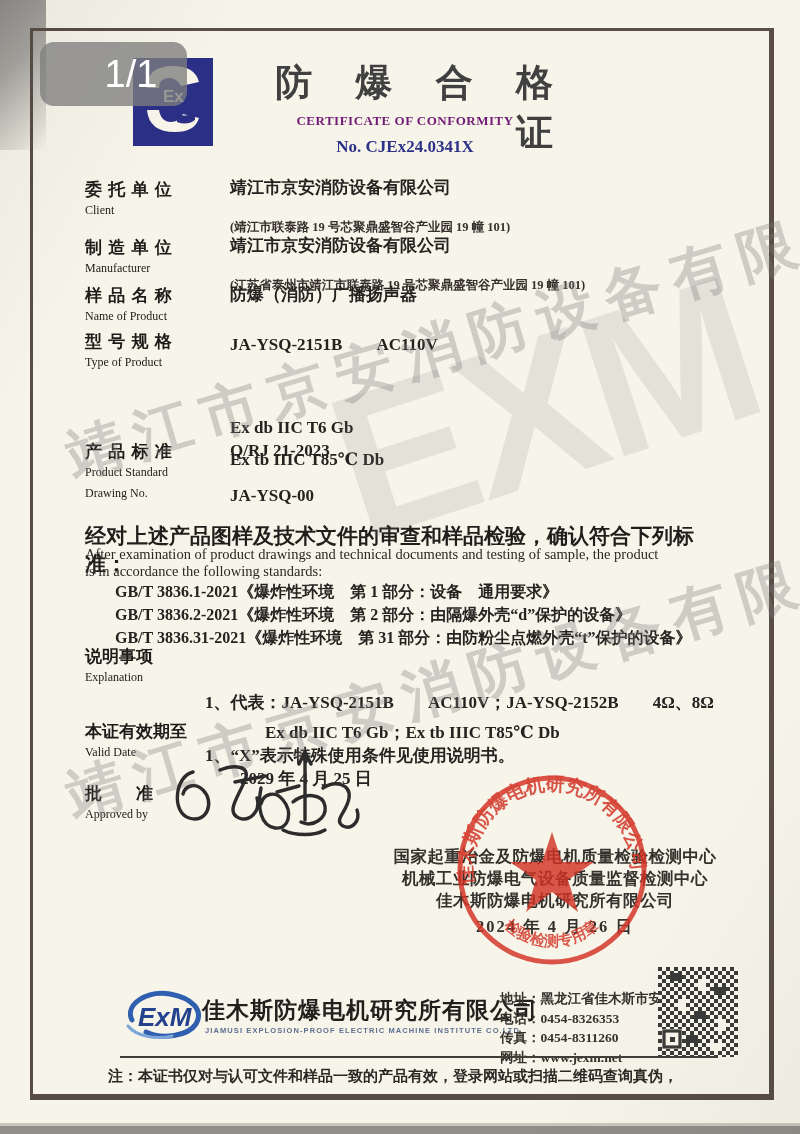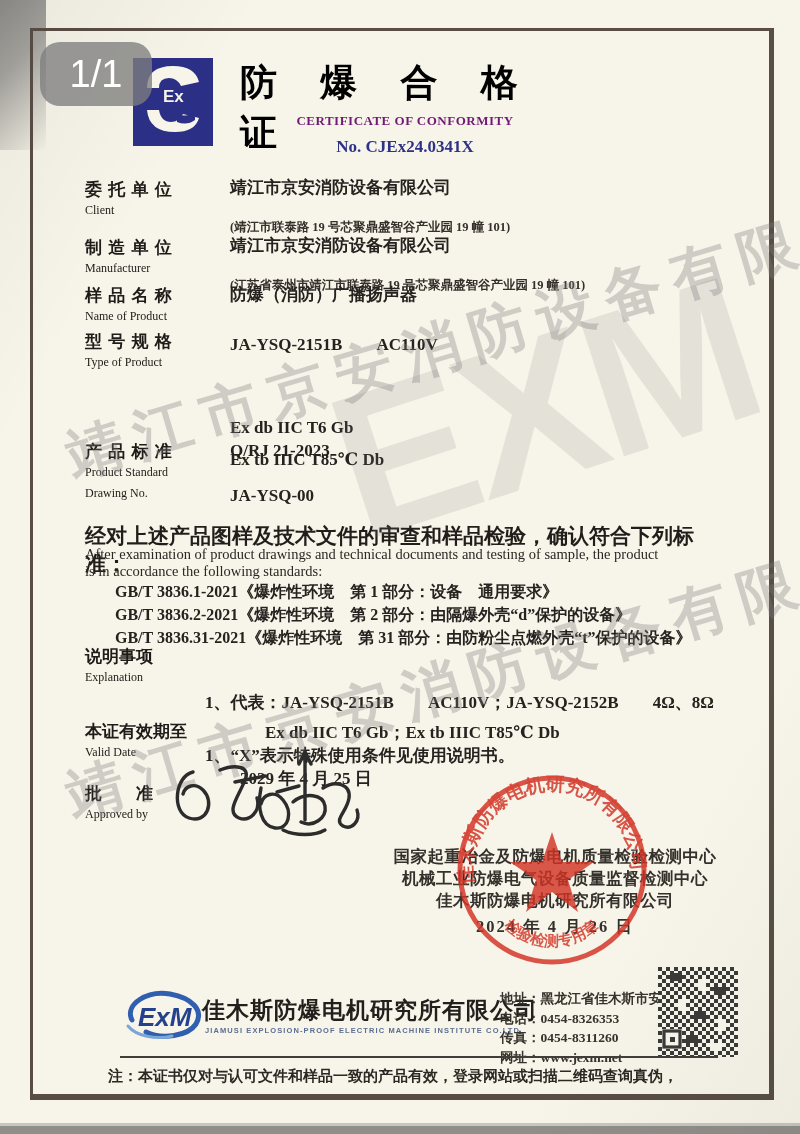--- a/index.html
+++ b/index.html
@@ -9,28 +9,28 @@
   #photo::after{content:"";position:absolute;inset:0;pointer-events:none;
     background:linear-gradient(120deg,rgba(0,0,0,.05),rgba(255,255,255,0) 18%,rgba(255,255,255,0) 80%,rgba(0,0,0,.04));}
   .corner-shadow{position:absolute;left:0;top:0;width:46px;height:150px;
     background:linear-gradient(135deg,#8f8d89 0%,#a7a5a0 40%,rgba(167,165,160,0) 100%);}
   .bottom-edge{position:absolute;left:0;bottom:0;width:100%;height:8px;background:#908e89;}
   .bottom-edge2{position:absolute;left:0;bottom:8px;width:100%;height:3px;background:#c9c6bf;}
 
   .frame{position:absolute;left:30px;top:28px;right:26px;bottom:34px;
     border:3px solid #584e45;border-bottom-width:6px;border-right-width:5px;}
 
-  .page-badge{position:absolute;left:40px;top:42px;width:112px;height:64px;border-radius:20px;
+  .page-badge{position:absolute;left:40px;top:42px;width:112px;height:64px;border-radius:14px;
     background:rgba(125,125,125,.78);color:#fff;display:flex;align-items:center;justify-content:center;
-    font-family:"Liberation Sans","DejaVu Sans",sans-serif;font-size:38px;z-index:9;}
+    font-family:"Liberation Sans","DejaVu Sans",sans-serif;font-size:38px;z-index:9;padding-left:35px;}
 
   
   .logo{position:absolute;left:133px;top:58px;width:68px;height:88px;z-index:2;}
-  .title-cn{position:absolute;left:240px;top:58px;width:330px;text-align:left;
-    font-size:37px;font-weight:bold;color:#000000;letter-spacing:17px;z-index:2;}
+  .title-cn{position:absolute;left:240px;top:58px;width:330px;text-align:right;
+    font-size:37px;font-weight:bold;color:#404040;letter-spacing:17px;z-index:2;}
   .title-en{position:absolute;left:190px;top:113px;width:430px;text-align:center;
     font-size:13px;font-weight:bold;color:#701a75;letter-spacing:.5px;z-index:2;}
   .cert-no{position:absolute;left:190px;top:137px;width:430px;text-align:center;
     font-size:17px;font-weight:bold;color:#2d3187;z-index:2;}
 
   
   .lbl{position:absolute;left:85px;width:160px;color:#1e1b18;z-index:2;}
   .lbl .cn{font-size:17px;font-weight:bold;letter-spacing:1px;}
   .lbl .en{font-size:12px;margin-top:2px;font-weight:normal;letter-spacing:0;}
   .val{position:absolute;left:230px;width:520px;color:#262220;z-index:2;}

